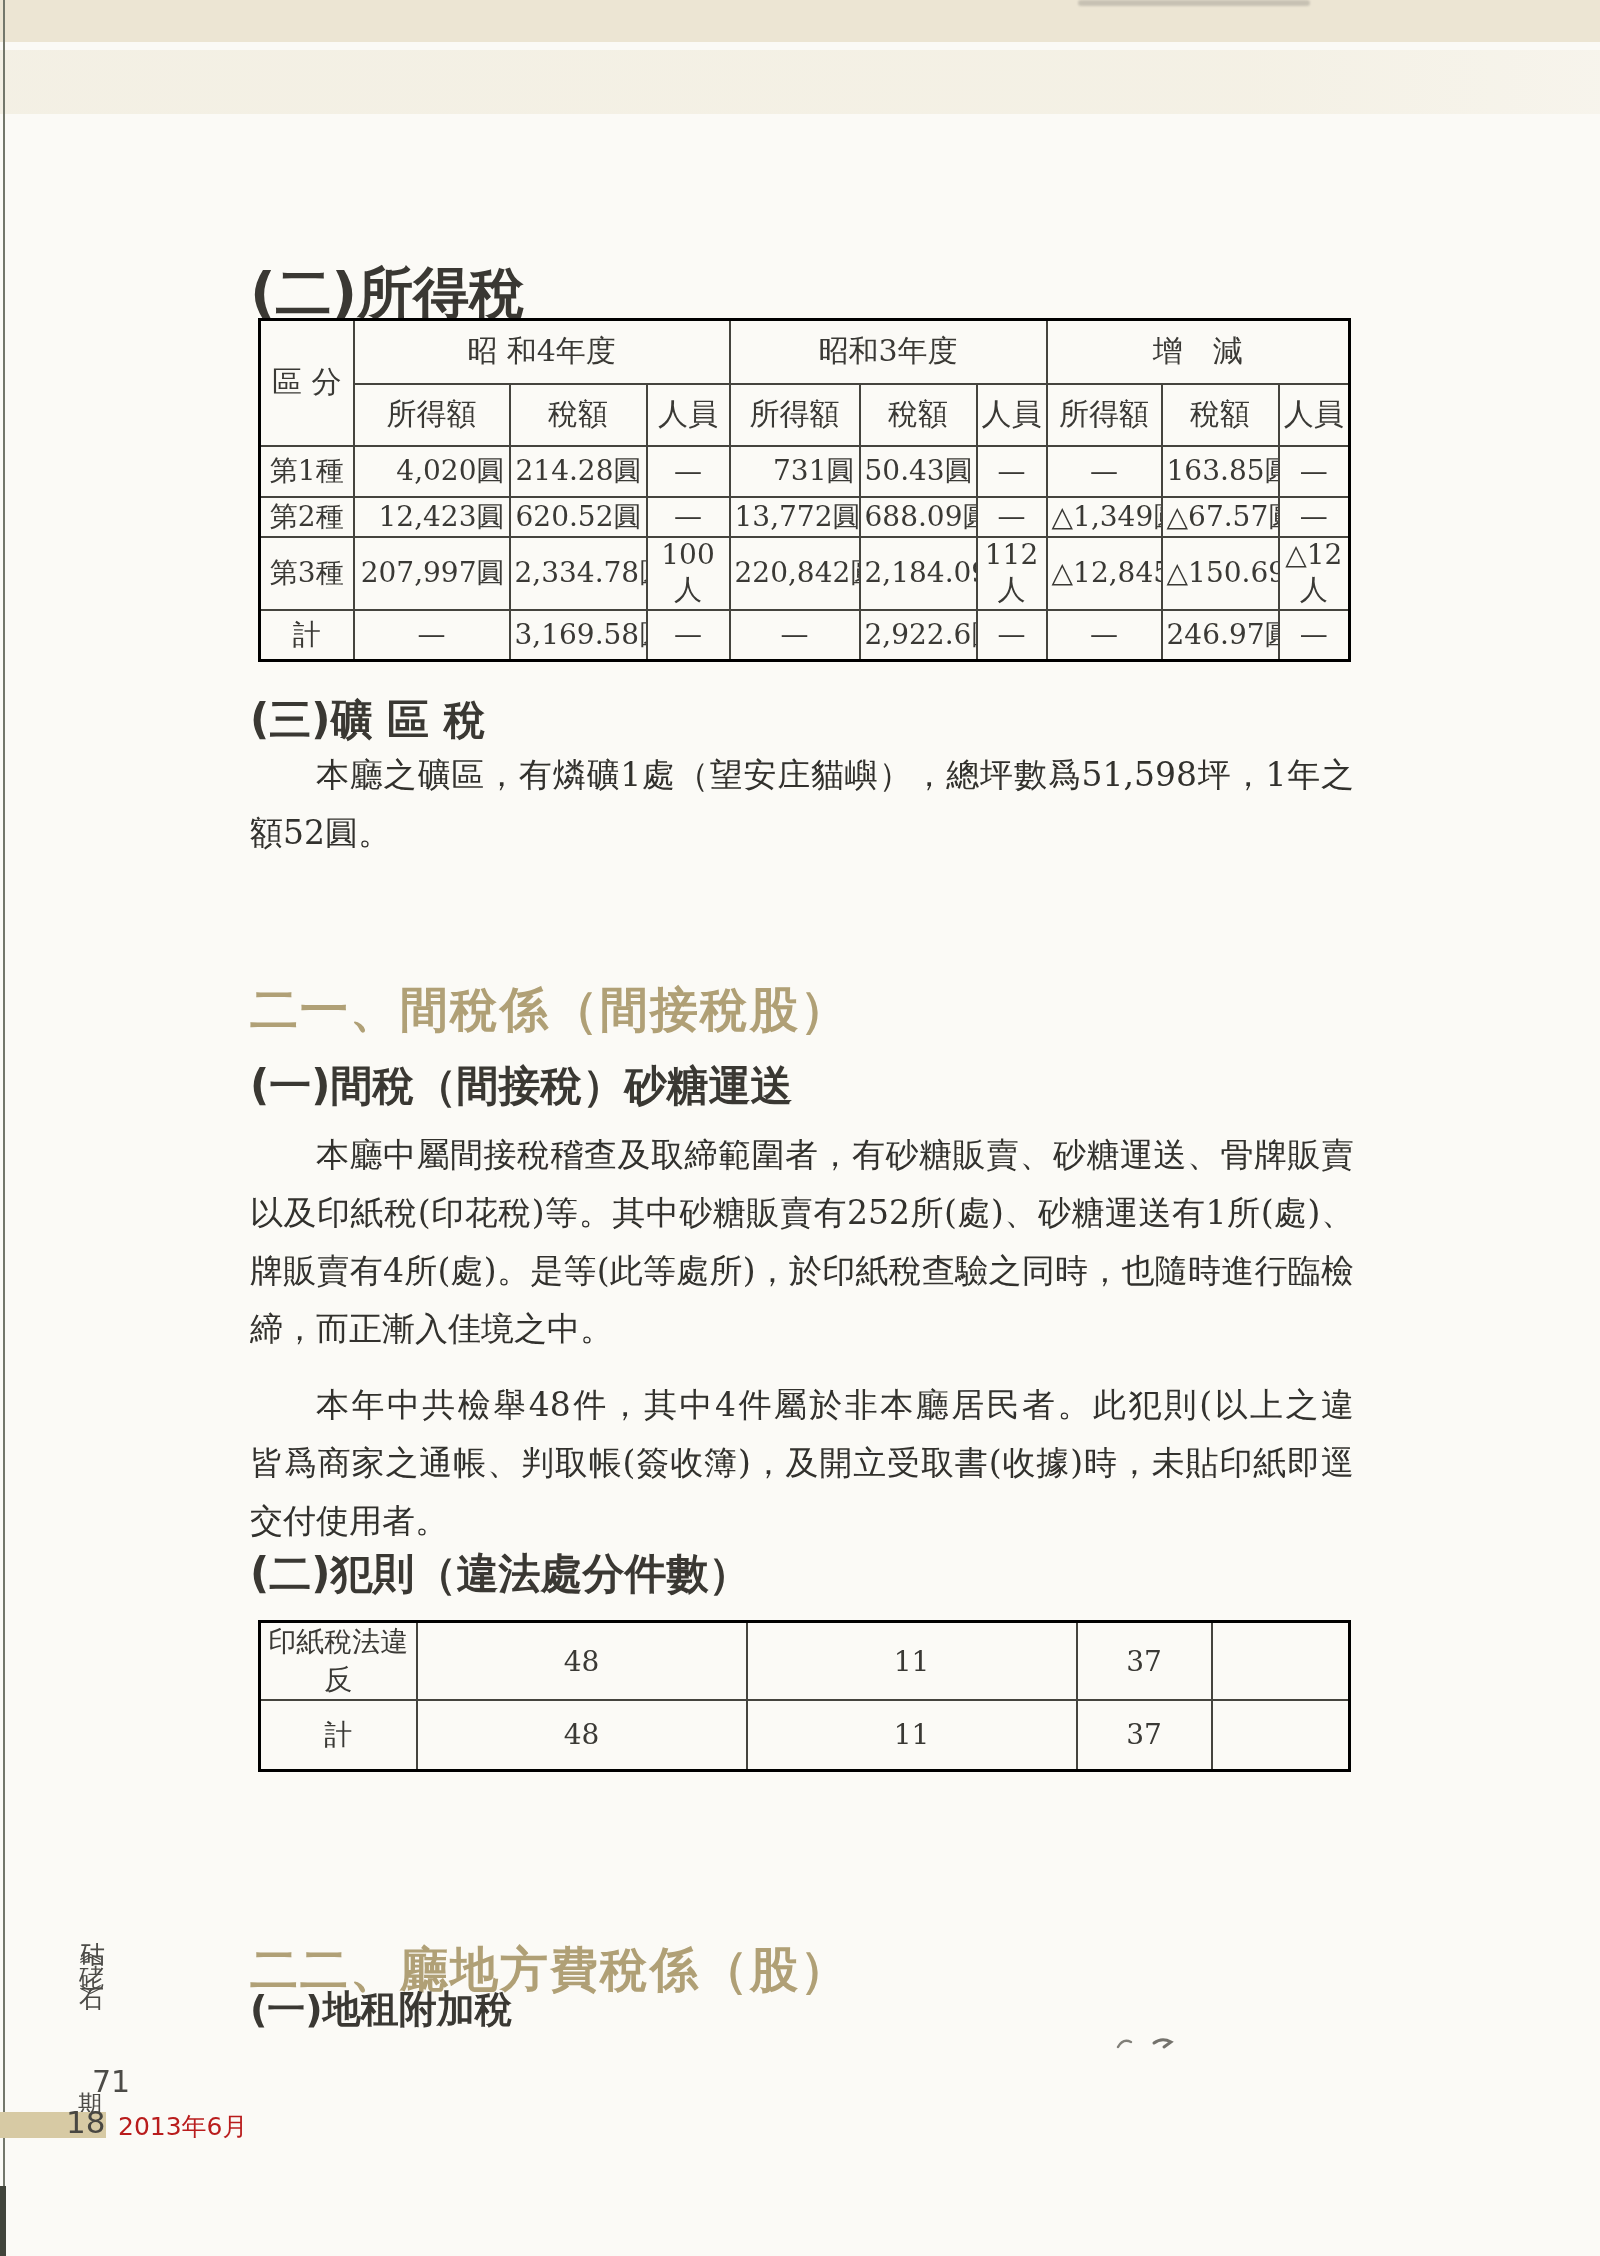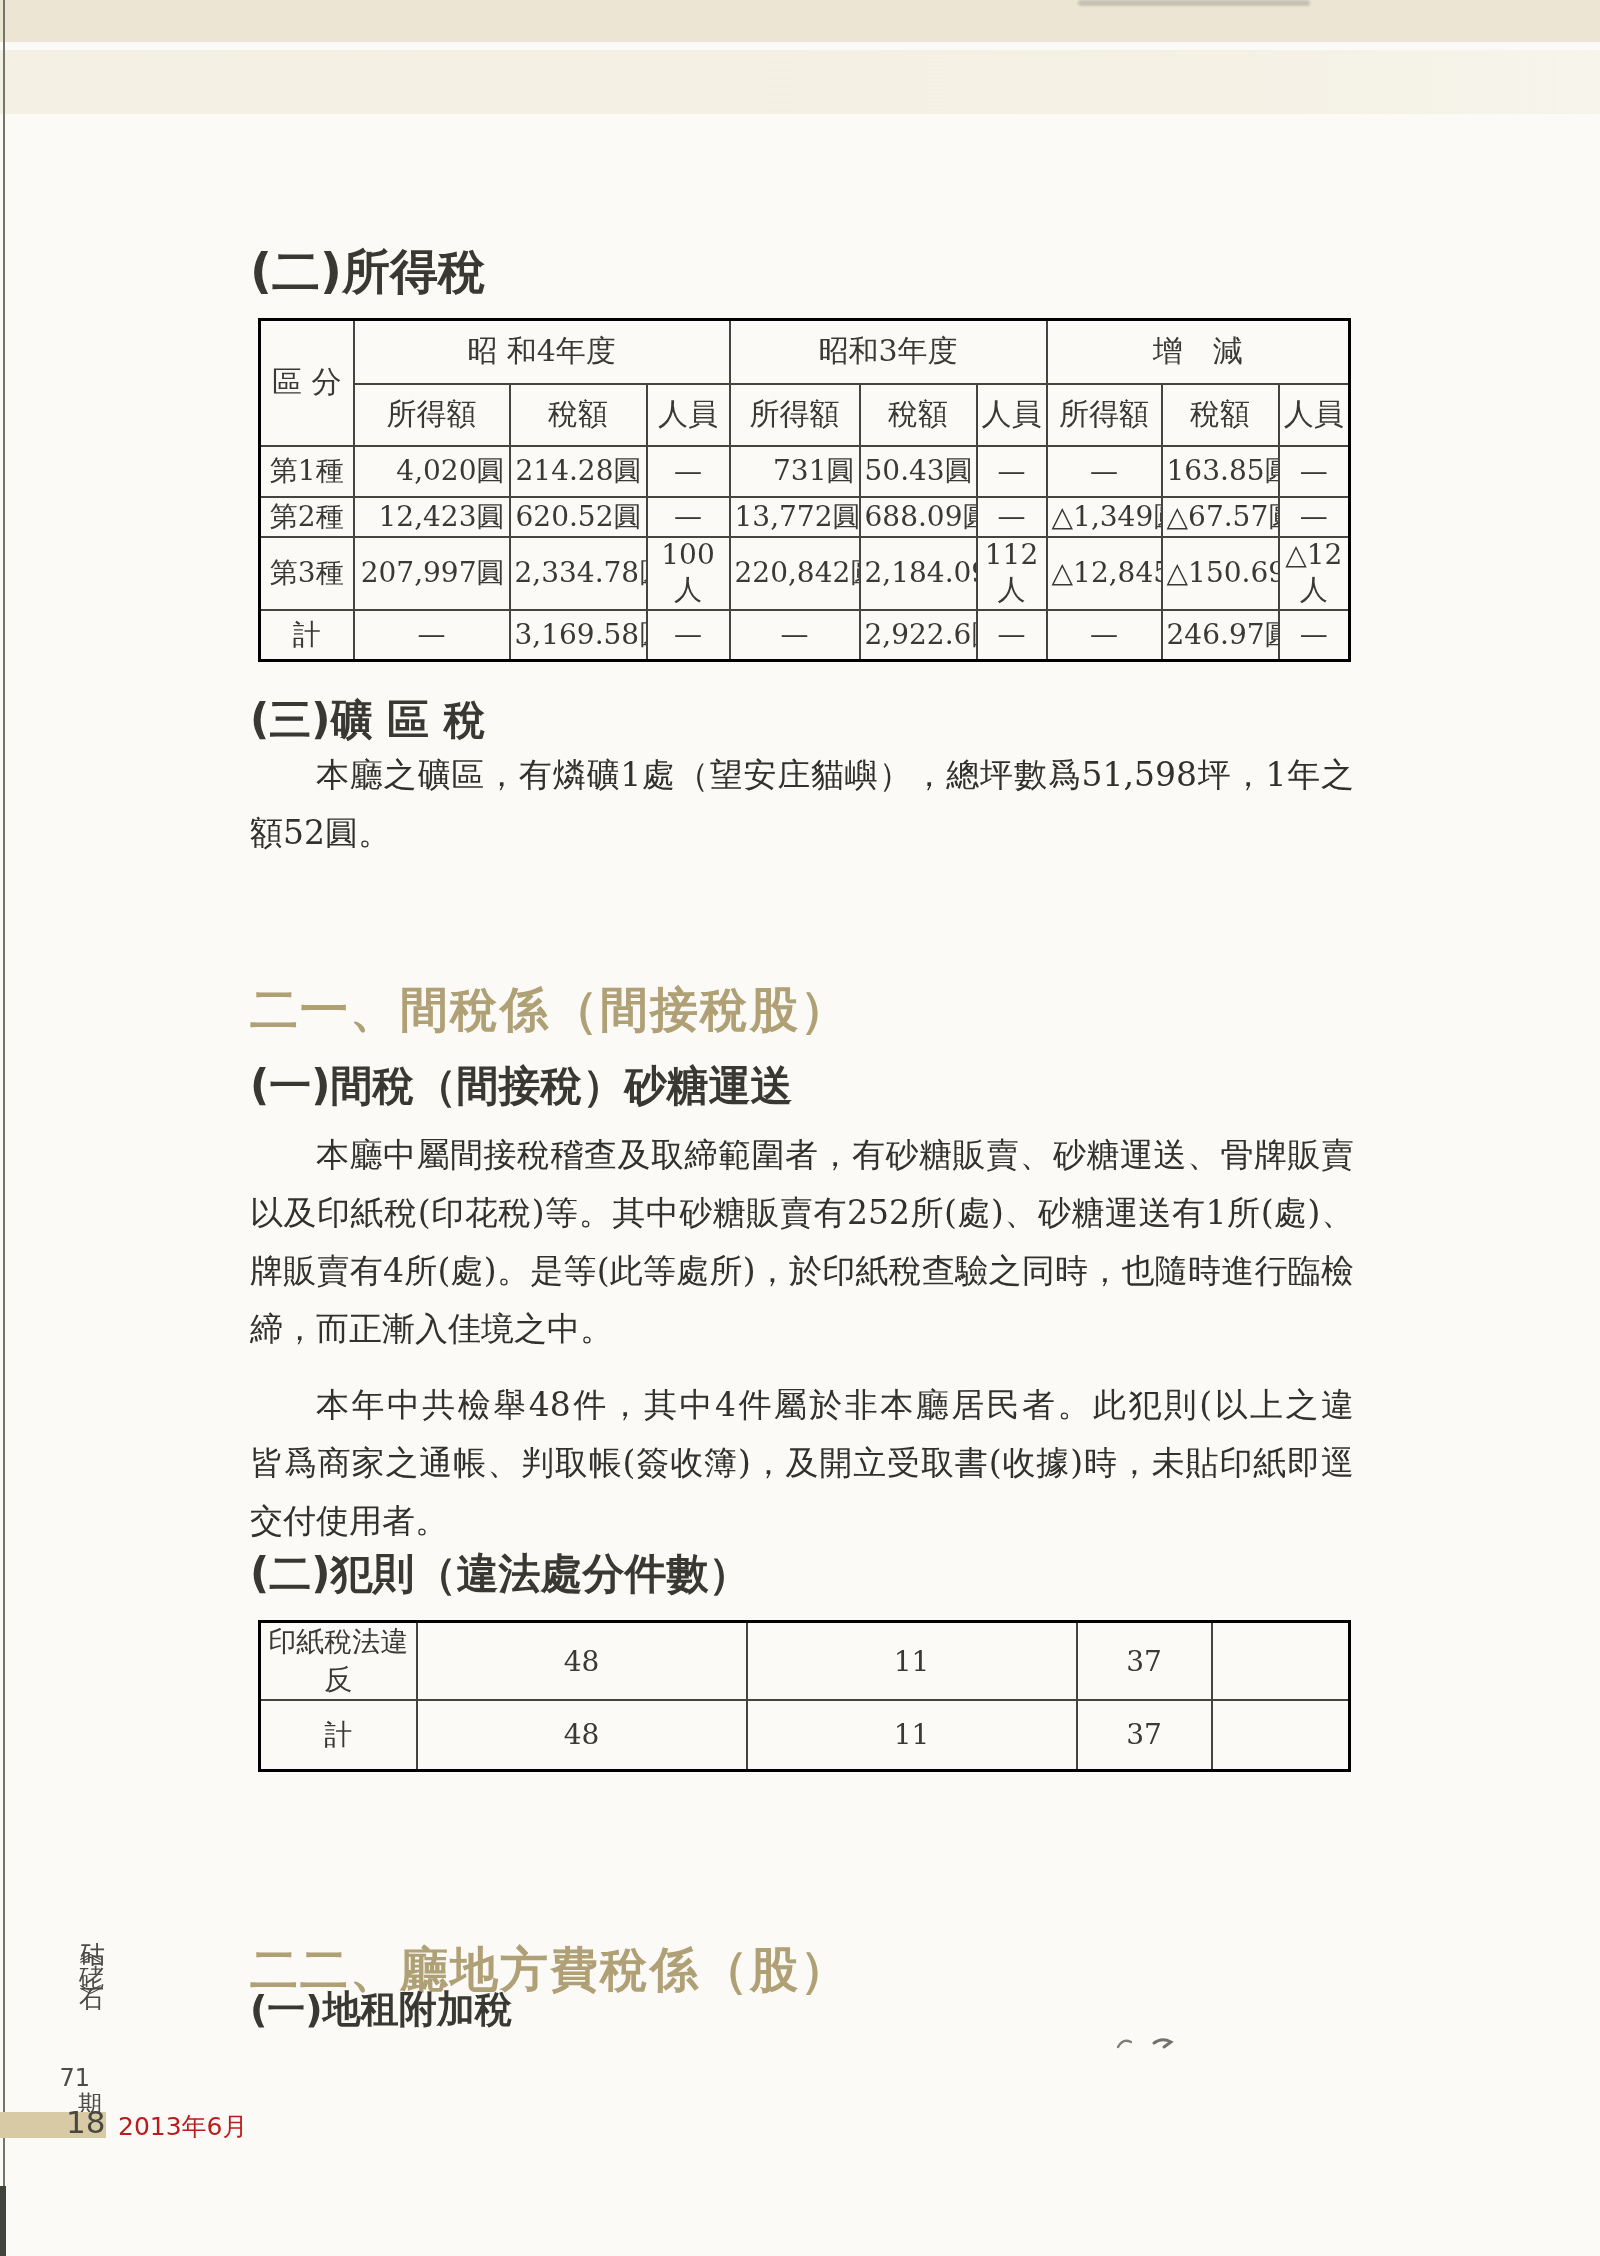--- a/index.html
+++ b/index.html
@@ -12,21 +12,21 @@
   .band{position:absolute;left:0;width:1600px}
   #band-top-1{top:0;height:42px;background:#ece5d3}
   #band-top-2{top:50px;height:64px;background:linear-gradient(90deg,#f2eee1 0%,#f3efe2 78%,#f6f3ea 100%);opacity:.85}
   #edge-line{position:absolute;left:3px;top:0;width:2px;height:2256px;background:#73776b}
   #edge-line-bottom{position:absolute;left:0px;top:2186px;width:6px;height:70px;background:#41443b}
   #top-smudge{position:absolute;left:1078px;top:0;width:232px;height:6px;background:#9b978d;opacity:.45;filter:blur(1px);border-radius:3px}
   #mid-smudge{position:absolute;left:1112px;top:2030px;opacity:.85}
 
   
   .h{position:absolute;left:250px;font-family:"DejaVu Sans","Liberation Sans",sans-serif;font-weight:700;color:#3a3833;white-space:nowrap}
-  #h-income{top:240px;font-size:48px}
+  #h-income{top:256px;font-size:56px}
   #h-mining{top:692px;font-size:42px}
   #h-gold-1{top:978px;font-size:48px;letter-spacing:2px;color:#b0a076}
   #h-kansei{top:1058px;font-size:42px}
   #h-violation{top:1546px;font-size:42px}
   #h-gold-2{top:1938px;font-size:48px;letter-spacing:2px;color:#b0a076}
   #h-landrent{top:1984px;font-size:38px}
 
   
   .para{position:absolute;left:250px;width:1104px;font-size:33px;color:#32312d}
   #p-mining{top:746px}
@@ -44,21 +44,21 @@
   table.doc th,table.doc td{border:2px solid #45443e;font-weight:400;padding:0 4px;color:#3a3935;overflow:hidden}
   table.doc th{font-size:30px;text-align:center}
   table.doc td{font-size:28px}
   td.num{text-align:right;padding-right:8px;white-space:nowrap}
   td.center,th.center{text-align:center}
   td.rowlabel{font-size:29px}
 
   
   .ft{position:absolute;font-family:"DejaVu Sans","Liberation Sans",sans-serif;color:#4c4b47}
   #journal-title{left:77px;top:1946px;height:125px;font-size:25px;line-height:28px;writing-mode:vertical-rl;text-orientation:mixed;letter-spacing:-1px}
-  #issue-number{left:58px;top:2064px;width:32px;text-align:right;font-size:24px}
+  #issue-number{left:92px;top:2064px;width:32px;text-align:center;font-size:30px}
   #issue-unit{left:74px;top:2088px;width:32px;text-align:center;font-size:24px}
   #footer-band{position:absolute;left:0;top:2112px;width:106px;height:26px;background:#d7caa4}
   #page-number{left:66px;top:2104px;font-size:31px;color:#484742;font-weight:500}
   #footer-date{left:118px;top:2110px;font-size:25px;color:#b91c1c}
 </style>
 </head>
 <body>
 
 <div class="band" id="band-top-1"></div>
 <div class="band" id="band-top-2"></div>

